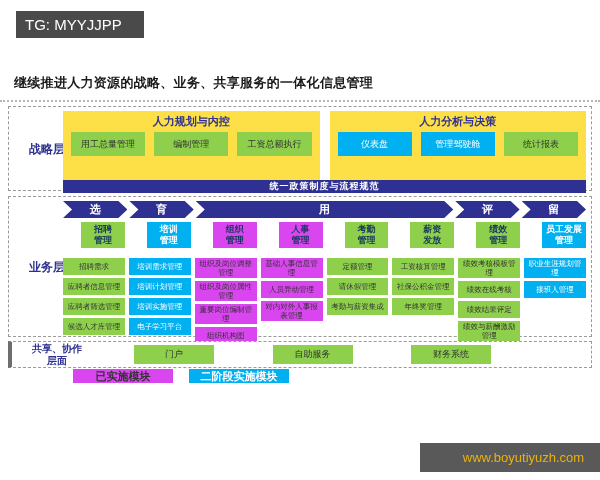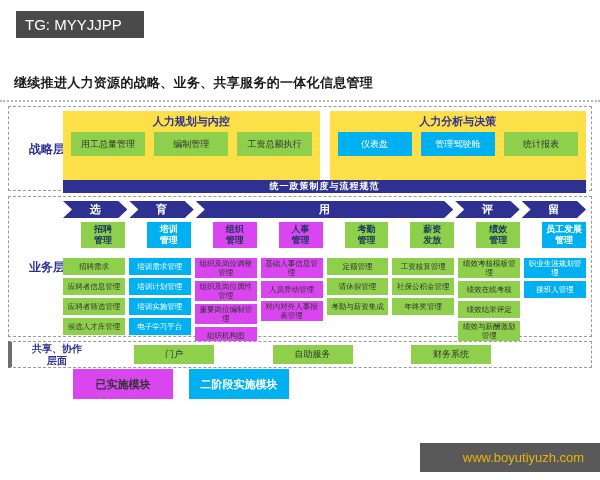--- a/index.html
+++ b/index.html
@@ -56,21 +56,21 @@
   .mbox{min-height:17px;display:flex;align-items:center;justify-content:center;text-align:center;
         font-size:7.5px;line-height:1.2;padding:1px 2px;box-sizing:border-box;}
 
   
   .share-items{position:absolute;left:122px;right:100px;top:3px;bottom:3px;display:flex;
                justify-content:space-between;}
   .sbox{width:80px;display:flex;align-items:center;justify-content:center;font-size:9px;}
 
   
   .legend{position:absolute;left:73px;top:369px;display:flex;gap:16px;}
-  .legend-item{height:30px;display:flex;align-items:center;justify-content:center;
+  .legend-item{height:14px;display:flex;align-items:center;justify-content:center;
                font-size:11px;font-weight:700;padding:0 4px;box-sizing:border-box;}
   .legend-item.implemented{width:100px;}
   .legend-item.phase1{width:96px;}
   .legend-item.phase2{width:100px;}
 </style>
 </head>
 <body>
 
 <div class="page">
 

